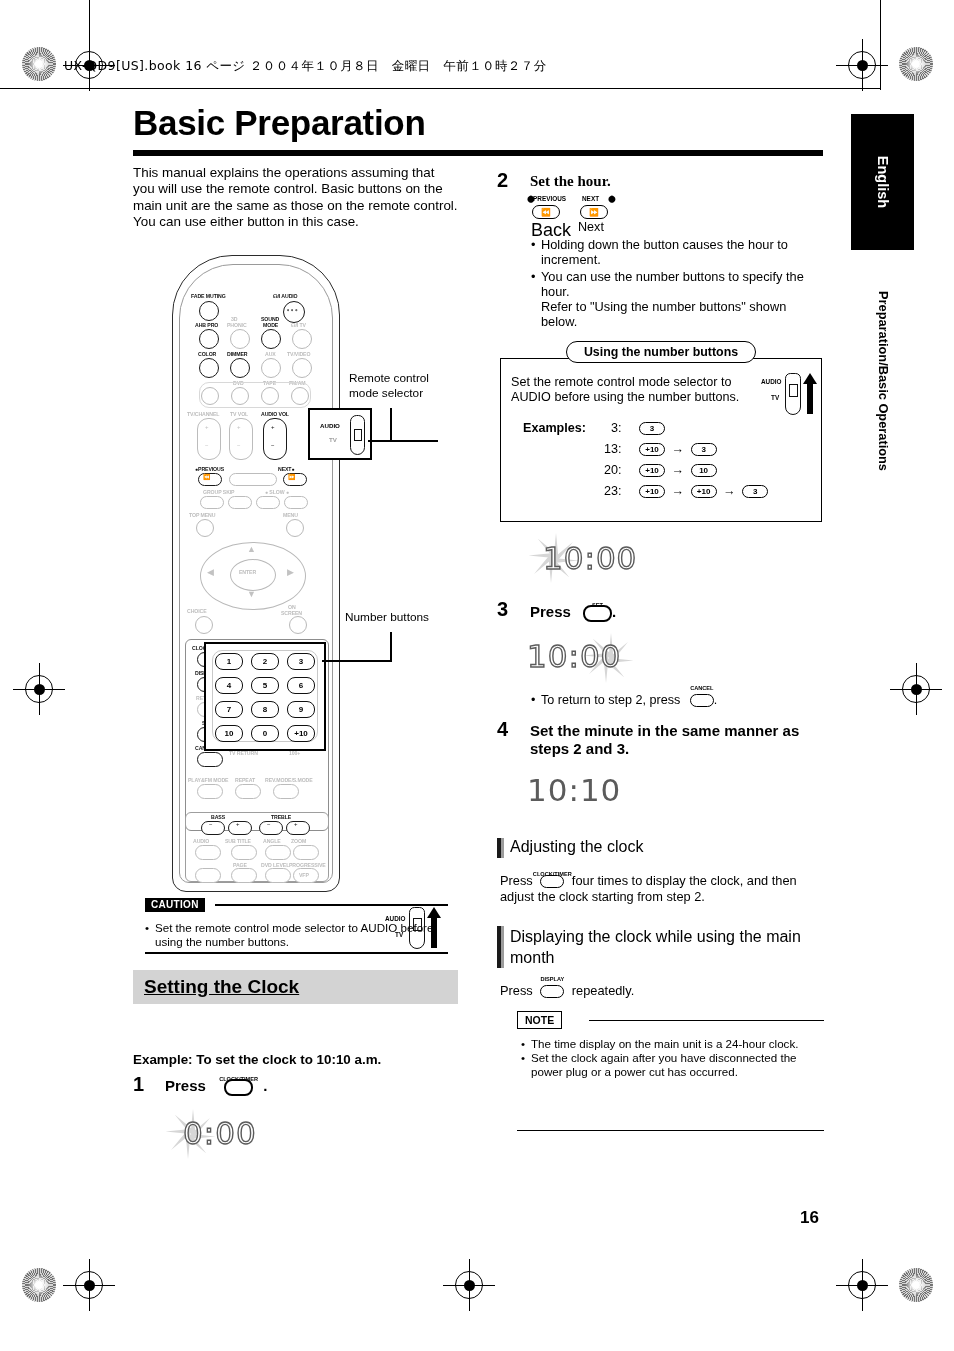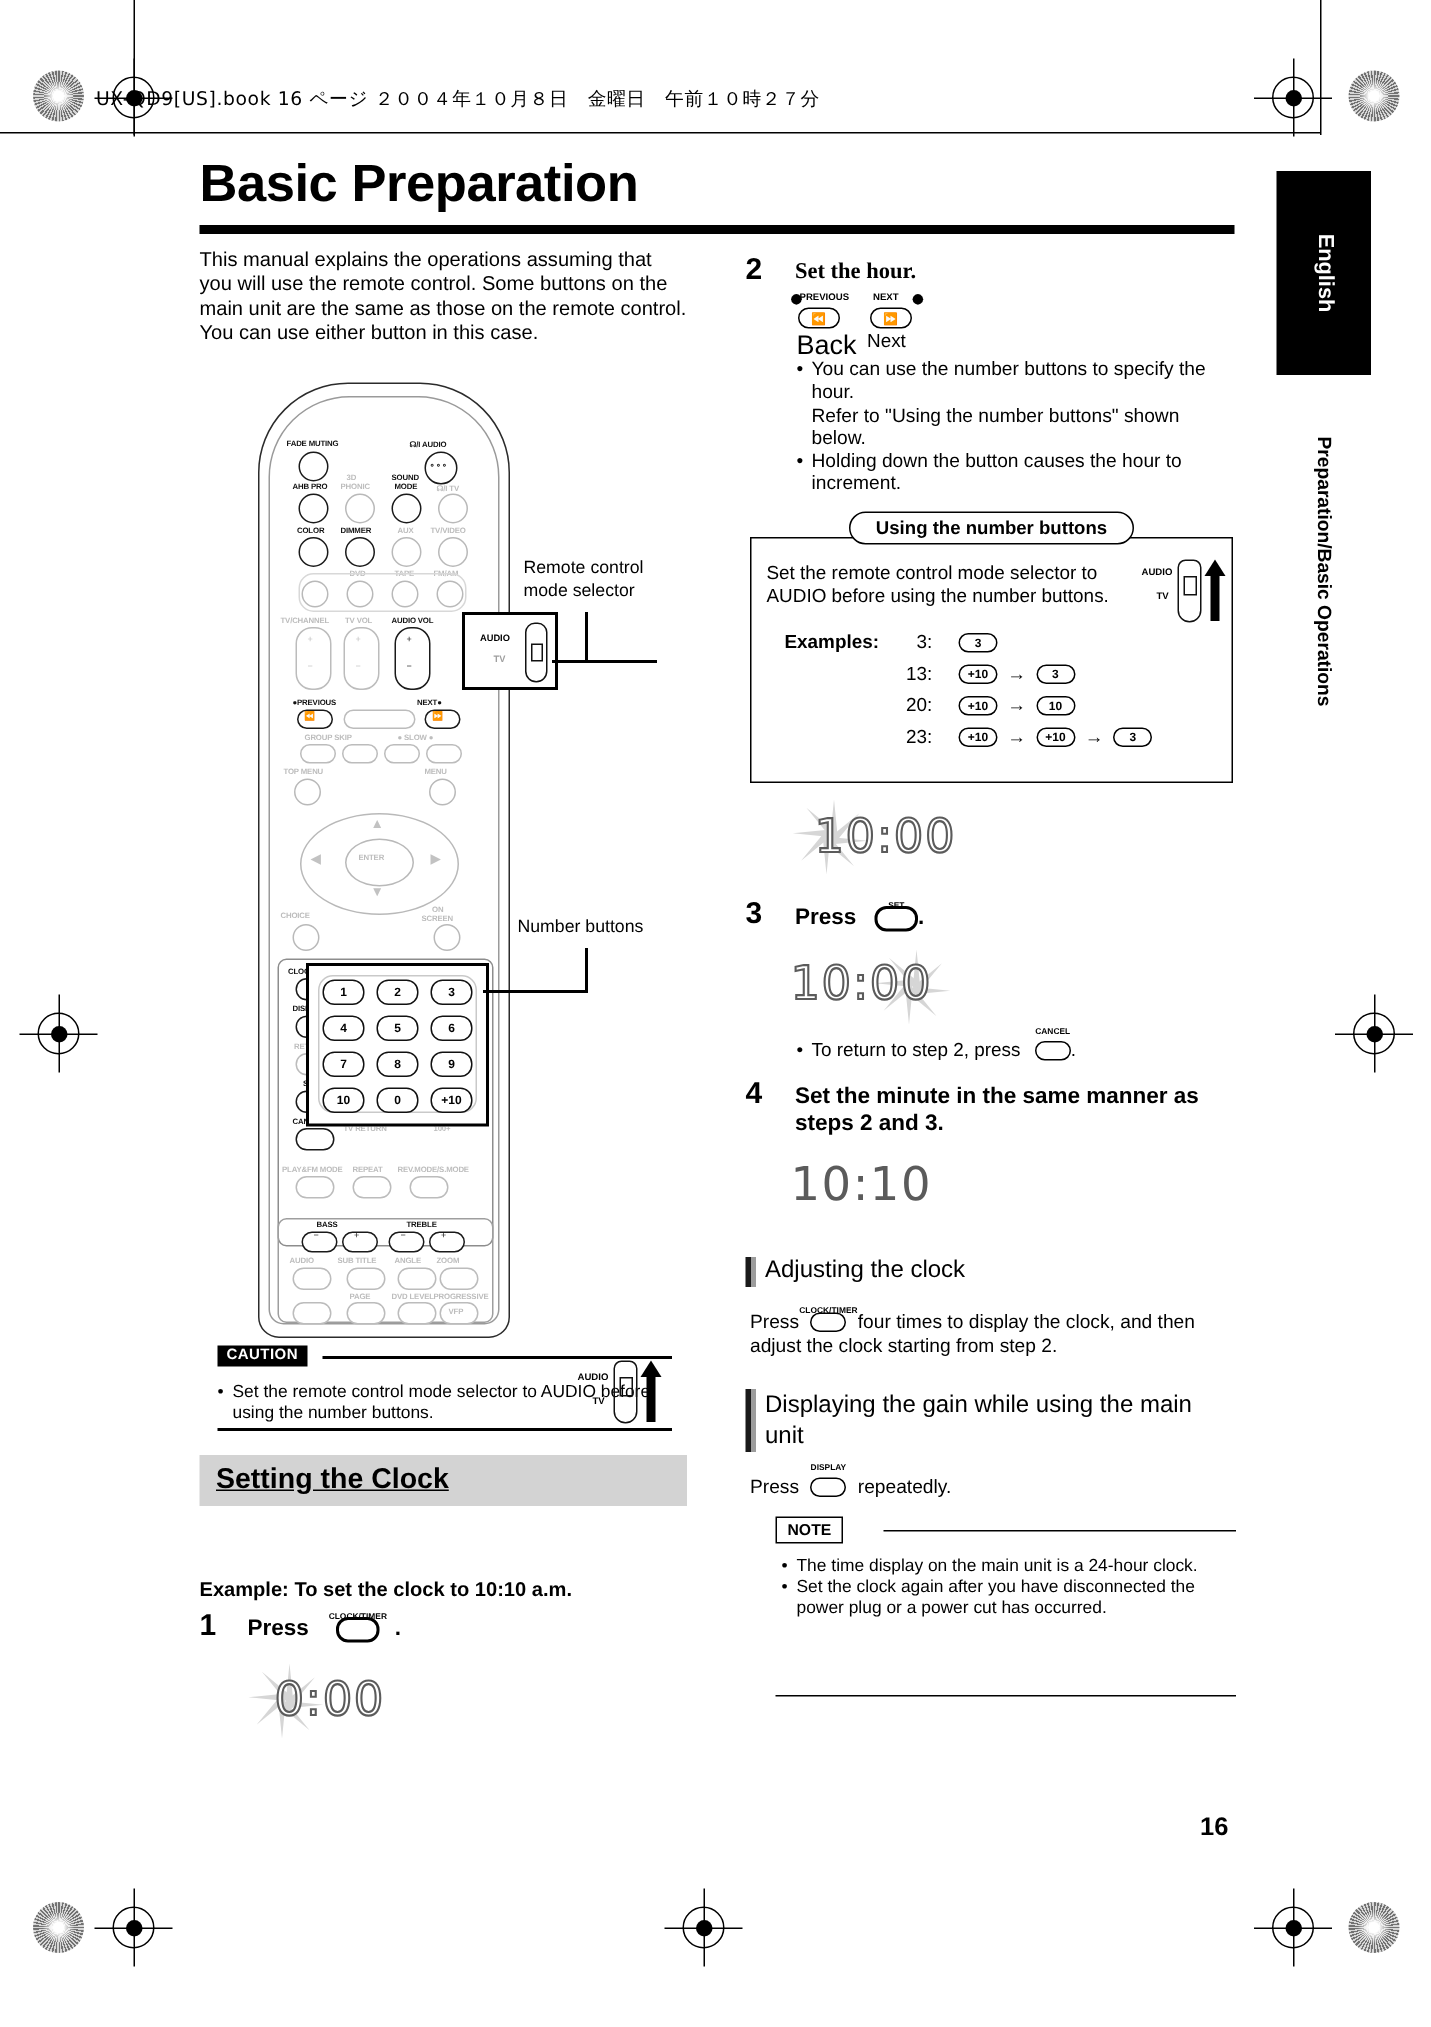--- a/index.html
+++ b/index.html
@@ -192,21 +192,21 @@
   <div class="trimline" style="left:0;top:88px;width:90px;height:1px;"></div>
   <div class="trimline" style="left:880px;top:0;width:1px;height:90px;"></div>
   <div class="trimline" style="left:89px;top:88px;width:791px;height:1px;"></div>
 
   <div class="bookline">UX-QD9[US].book   16 ページ   ２００４年１０月８日　金曜日　午前１０時２７分</div>
 
   <div class="title">Basic Preparation</div>
   <div class="titlerule"></div>
 
   <div class="col-left">
-    <p class="body">This manual explains the operations assuming that you will use the remote control. Some buttons on the main unit are the same as those on the remote control. You can use either button in this case.</p>
+    <p class="body">This manual explains the operations assuming that you will use the remote control. Basic buttons on the main unit are the same as those on the remote control. You can use either button in this case.</p>
   </div>
 
   <div class="remote-wrap">
     <div class="remote-body">
       <div class="remote-inner"></div>
 
       <span class="rlbl" style="left:18px;top:37px;">FADE MUTING</span>
       <div class="rbtn" style="left:26px;top:45px;width:18px;height:18px;"></div>
 
       <span class="rlbl" style="left:100px;top:37px;">☊/I AUDIO</span>
@@ -450,25 +450,25 @@
     <span style="position:absolute;left:-3px;top:0;font-size:7px;">⬤</span>
     <span style="position:absolute;left:52px;top:0;font-size:6.4px;font-weight:bold;">NEXT</span>
     <span style="position:absolute;left:78px;top:0;font-size:7px;">⬤</span>
     <div style="position:absolute;left:2px;top:10px;width:26px;height:12px;border:1.7px solid #000;border-radius:7px;display:flex;align-items:center;justify-content:center;font-size:8px;">⏪</div>
     <div style="position:absolute;left:50px;top:10px;width:26px;height:12px;border:1.7px solid #000;border-radius:7px;display:flex;align-items:center;justify-content:center;font-size:8px;">⏩</div>
     <span style="position:absolute;left:1px;top:25px;font-size:18px;">Back</span>
     <span style="position:absolute;left:48px;top:25px;font-size:12.6px;">Next</span>
   </div>
 
   <ul class="bullets" style="position:absolute;left:531px;top:237px;width:292px;font-size:12.8px;line-height:15.3px;">
+    <li>Holding down the button causes the hour to increment.</li>
     <li style="margin-top:1px;">
       <span>You can use the number buttons to specify the hour.</span><br>
       <span>Refer to "Using the number buttons" shown below.</span>
     </li>
-    <li>Holding down the button causes the hour to increment.</li>
   </ul>
 
   <div class="unb-box">
     <div class="unb-text">Set the remote control mode selector to AUDIO before using the number buttons.</div>
 
     <div class="selector-gfx" style="left:268px;top:12px;">
       <span class="aud">AUDIO</span>
       <span class="tv">TV</span>
       <div class="sw"></div>
       <div class="knob"></div>
@@ -561,21 +561,21 @@
   <div style="position:absolute;left:500px;top:873px;width:324px;font-size:12.8px;line-height:16px;">
     <span>Press</span>
     <span class="btnglyph" style="margin:0 4px;">
       <span class="cap">CLOCK/TIMER</span>
       <span class="ov" style="width:22px;height:11px;border-width:1.7px;"></span>
     </span>
     <span>four times to display the clock, and then adjust the clock starting from step 2.</span>
   </div>
 
   <div class="subbar" style="left:497px;top:926px;height:42px;"></div>
-  <div class="subhead" style="left:510px;top:926px;width:312px;line-height:21px;">Displaying the gain while using the main unit</div>
+  <div class="subhead" style="left:510px;top:926px;width:312px;line-height:21px;">Displaying the clock while using the main month</div>
   <div style="position:absolute;left:500px;top:983px;width:324px;font-size:12.8px;">
     <span>Press</span>
     <span class="btnglyph" style="margin:0 4px;">
       <span class="cap">DISPLAY</span>
       <span class="ov" style="width:22px;height:11px;border-width:1.7px;"></span>
     </span>
     <span>repeatedly.</span>
   </div>
 
   <div class="note">

